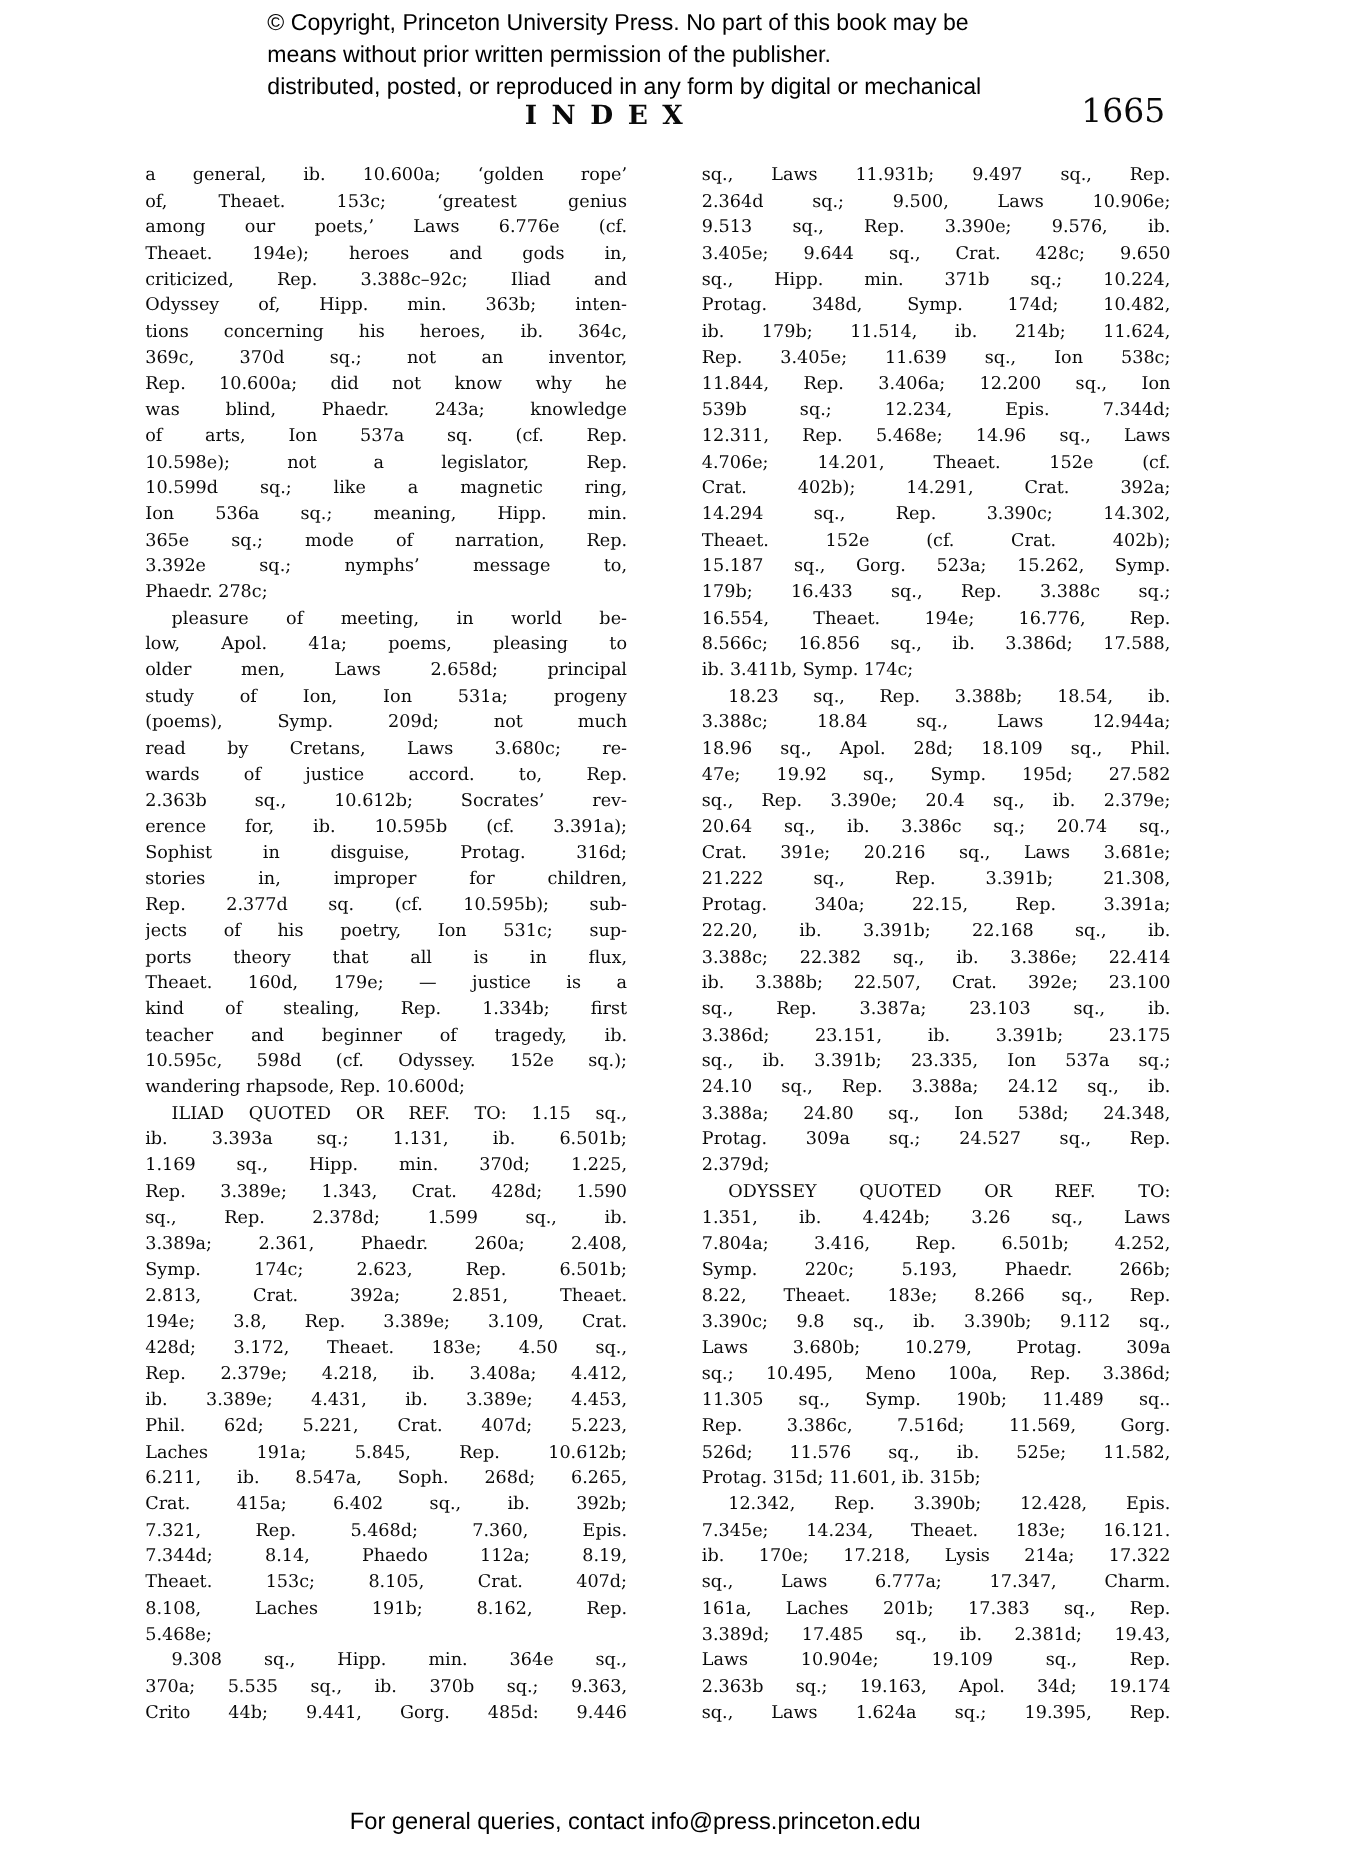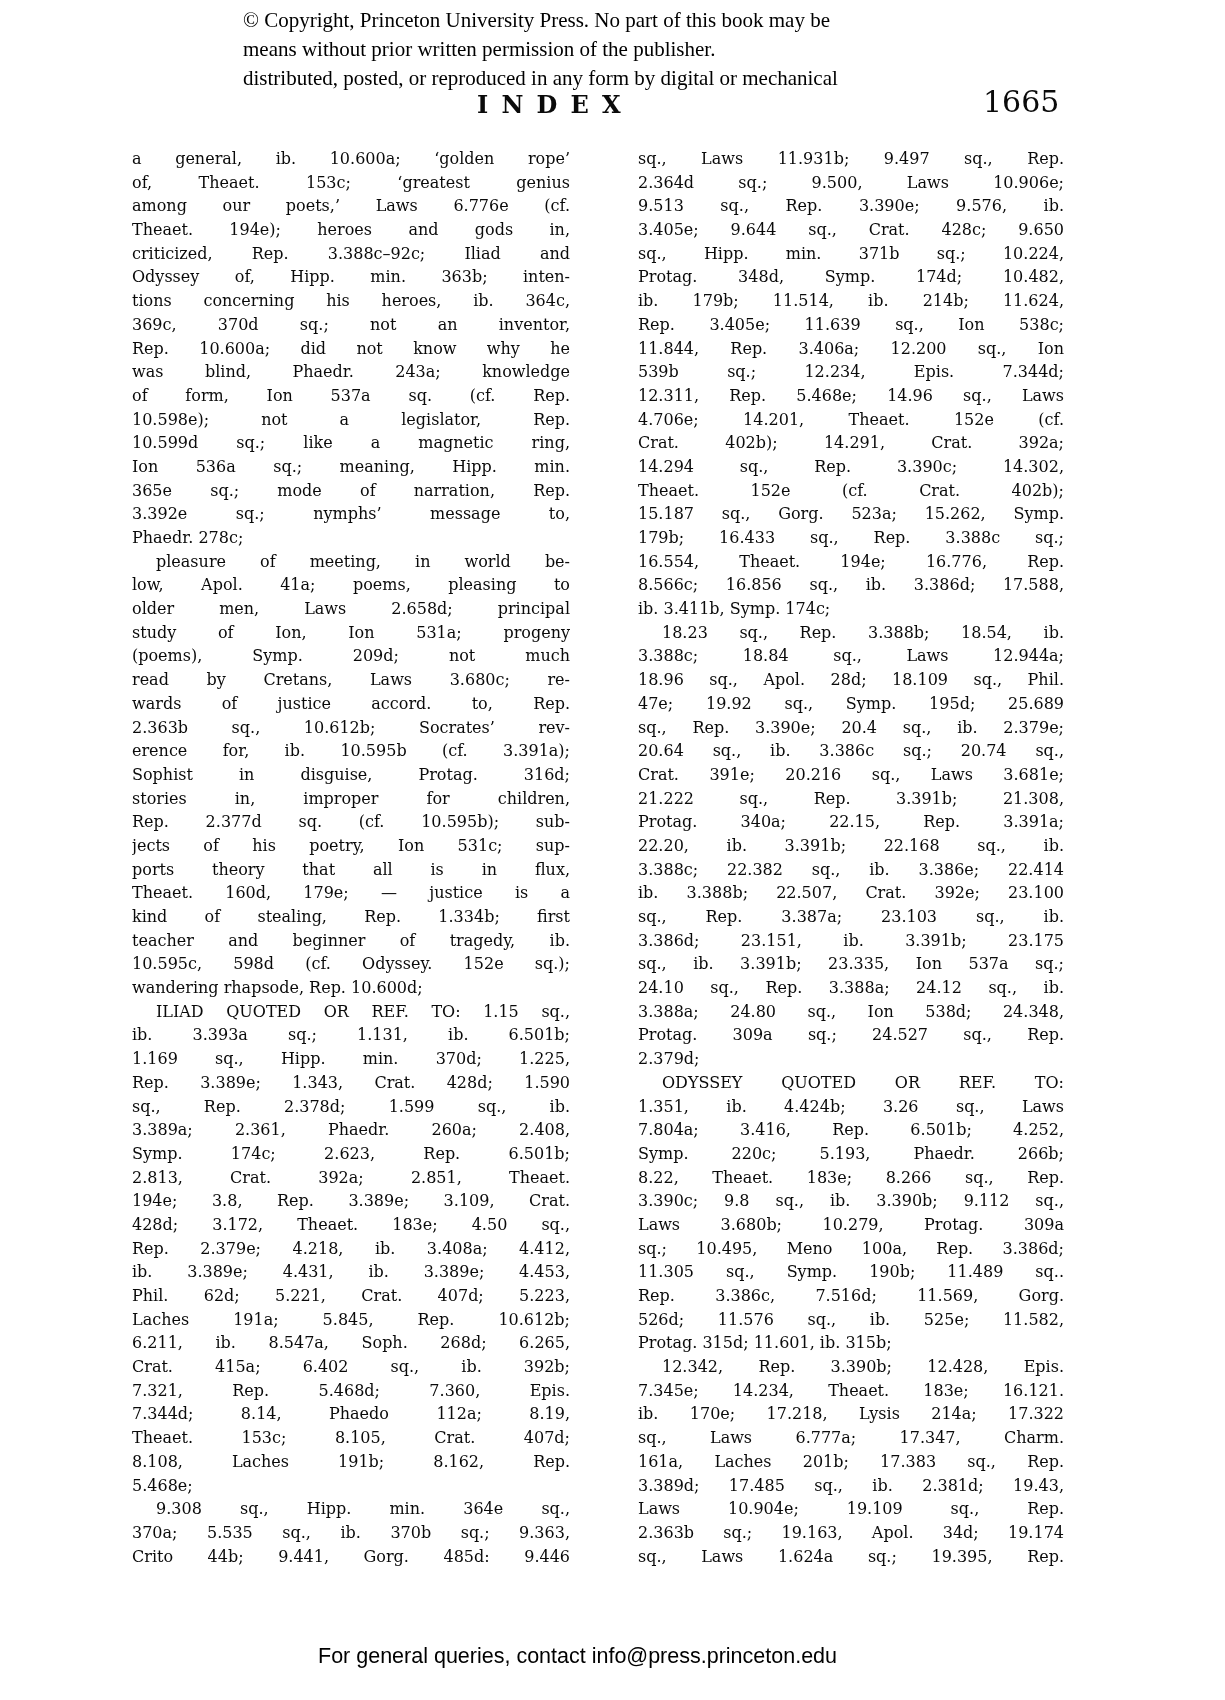--- a/index.html
+++ b/index.html
@@ -8,21 +8,21 @@
     background: #ffffff;
     position: relative;
     font-family: "DejaVu Serif", serif;
     color: #000;
   }
   .page {
     position: absolute; inset: 0; background: #ffffff; overflow: hidden;
   }
   .copyright {
     position: absolute; left: 243px; top: 6px; width: 680px;
-    font-family: Liberation Serif, serif;
+    font-family: Liberation Sans, sans-serif;
     font-size: 21px; line-height: 29px; color: #000;
   }
   .head-title {
     position: absolute; left: 477px; top: 90px;
     font-family: "DejaVu Serif", serif;
     font-size: 24px; font-weight: 700; letter-spacing: 0.55em;
     color: #0a0a0a;
   }
   .head-pagenum {
     position: absolute; left: 983px; top: 84px;
@@ -71,21 +71,21 @@
       <div class="line">a general, ib. 10.600a; ‘golden rope’</div>
       <div class="line">of, Theaet. 153c; ‘greatest genius</div>
       <div class="line">among our poets,’ Laws 6.776e (cf.</div>
       <div class="line">Theaet. 194e); heroes and gods in,</div>
       <div class="line">criticized, Rep. 3.388c–92c; Iliad and</div>
       <div class="line">Odyssey of, Hipp. min. 363b; inten-</div>
       <div class="line">tions concerning his heroes, ib. 364c,</div>
       <div class="line">369c, 370d sq.; not an inventor,</div>
       <div class="line">Rep. 10.600a; did not know why he</div>
       <div class="line">was blind, Phaedr. 243a; knowledge</div>
-      <div class="line">of form, Ion 537a sq. (cf. Rep.</div>
+      <div class="line">of arts, Ion 537a sq. (cf. Rep.</div>
       <div class="line">10.598e); not a legislator, Rep.</div>
       <div class="line">10.599d sq.; like a magnetic ring,</div>
       <div class="line">Ion 536a sq.; meaning, Hipp. min.</div>
       <div class="line">365e sq.; mode of narration, Rep.</div>
       <div class="line">3.392e sq.; nymphs’ message to,</div>
       <div class="line last">Phaedr. 278c;</div>
       <div class="line indent">pleasure of meeting, in world be-</div>
       <div class="line">low, Apol. 41a; poems, pleasing to</div>
       <div class="line">older men, Laws 2.658d; principal</div>
       <div class="line">study of Ion, Ion 531a; progeny</div>
@@ -147,21 +147,21 @@
       <div class="line">14.294 sq., Rep. 3.390c; 14.302,</div>
       <div class="line">Theaet. 152e (cf. Crat. 402b);</div>
       <div class="line">15.187 sq., Gorg. 523a; 15.262, Symp.</div>
       <div class="line">179b; 16.433 sq., Rep. 3.388c sq.;</div>
       <div class="line">16.554, Theaet. 194e; 16.776, Rep.</div>
       <div class="line">8.566c; 16.856 sq., ib. 3.386d; 17.588,</div>
       <div class="line last">ib. 3.411b, Symp. 174c;</div>
       <div class="line indent">18.23 sq., Rep. 3.388b; 18.54, ib.</div>
       <div class="line">3.388c; 18.84 sq., Laws 12.944a;</div>
       <div class="line">18.96 sq., Apol. 28d; 18.109 sq., Phil.</div>
-      <div class="line">47e; 19.92 sq., Symp. 195d; 25.689</div>
+      <div class="line">47e; 19.92 sq., Symp. 195d; 27.582</div>
       <div class="line">sq., Rep. 3.390e; 20.4 sq., ib. 2.379e;</div>
       <div class="line">20.64 sq., ib. 3.386c sq.; 20.74 sq.,</div>
       <div class="line">Crat. 391e; 20.216 sq., Laws 3.681e;</div>
       <div class="line">21.222 sq., Rep. 3.391b; 21.308,</div>
       <div class="line">Protag. 340a; 22.15, Rep. 3.391a;</div>
       <div class="line">22.20, ib. 3.391b; 22.168 sq., ib.</div>
       <div class="line">3.388c; 22.382 sq., ib. 3.386e; 22.414</div>
       <div class="line">ib. 3.388b; 22.507, Crat. 392e; 23.100</div>
       <div class="line">sq., Rep. 3.387a; 23.103 sq., ib.</div>
       <div class="line">3.386d; 23.151, ib. 3.391b; 23.175</div>

